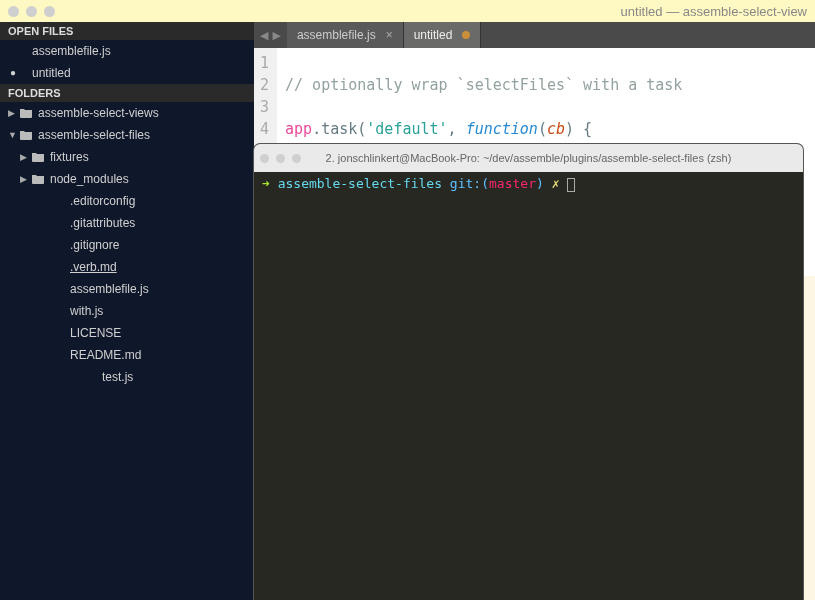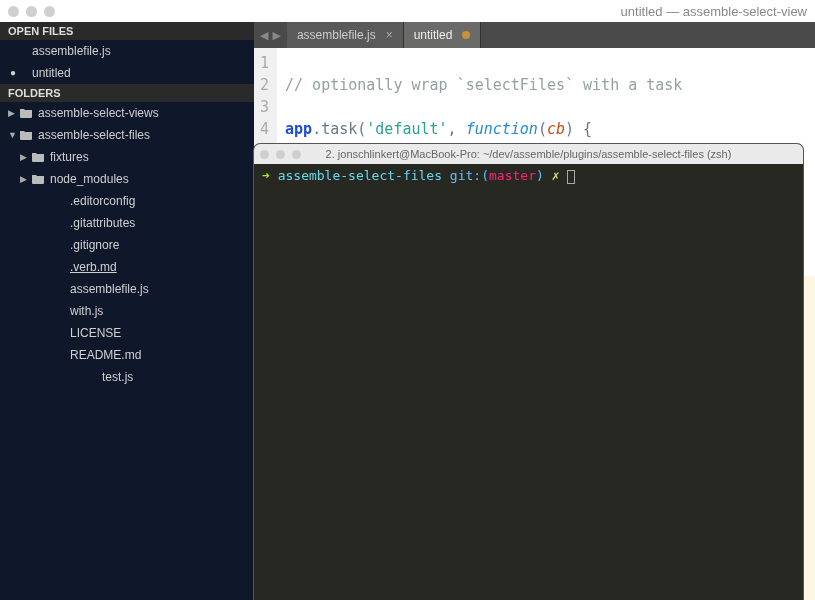--- a/index.html
+++ b/index.html
@@ -8,21 +8,21 @@
   font-family: -apple-system, "Helvetica Neue", sans-serif;
   font-size: 12px;
   background: #000;
   color: #ccc;
   overflow: hidden;
   display: flex;
   flex-direction: column;
 }
 .titlebar {
   height: 22px;
-  background: #ffffff;
+  background: #fef9c3;
   display: flex;
   align-items: center;
   padding: 0 8px;
   position: relative;
 }
 .traffic-lights { display: flex; gap: 7px; }
 .traffic-lights .dot {
   width: 11px; height: 11px; border-radius: 50%;
   background: #cfcfcf;
 }
@@ -125,36 +125,36 @@
 .code {
   padding: 4px 8px;
   color: #333;
   white-space: pre;
 }
 .c-comment { color: #93a1a1; }
 .c-str { color: #2aa198; }
 .c-kw { color: #268bd2; font-style: italic; }
 .c-param { color: #cb4b16; font-style: italic; }
 .c-punc { color: #657b83; }
-.c-ident { color: #1d4ed8; font-weight: 700; }
+.c-ident { color: #ec4899; font-weight: 400; }
 .terminal {
   position: absolute;
   left: 0px;
   top: 122px;
   right: 12px;
   bottom: 0;
   background: #272822;
   border-radius: 6px 6px 0 0;
   display: flex;
   flex-direction: column;
   overflow: hidden;
   box-shadow: 0 0 0 1px #555;
 }
 .term-titlebar {
-  height: 20px;
+  height: 28px;
   background: #eaeaea;
   display: flex;
   align-items: center;
   padding: 0 6px;
   position: relative;
 }
 .term-titlebar .traffic-lights .dot { width: 9px; height: 9px; }
 .term-title {
   position: absolute;
   left: 0; right: 0;

